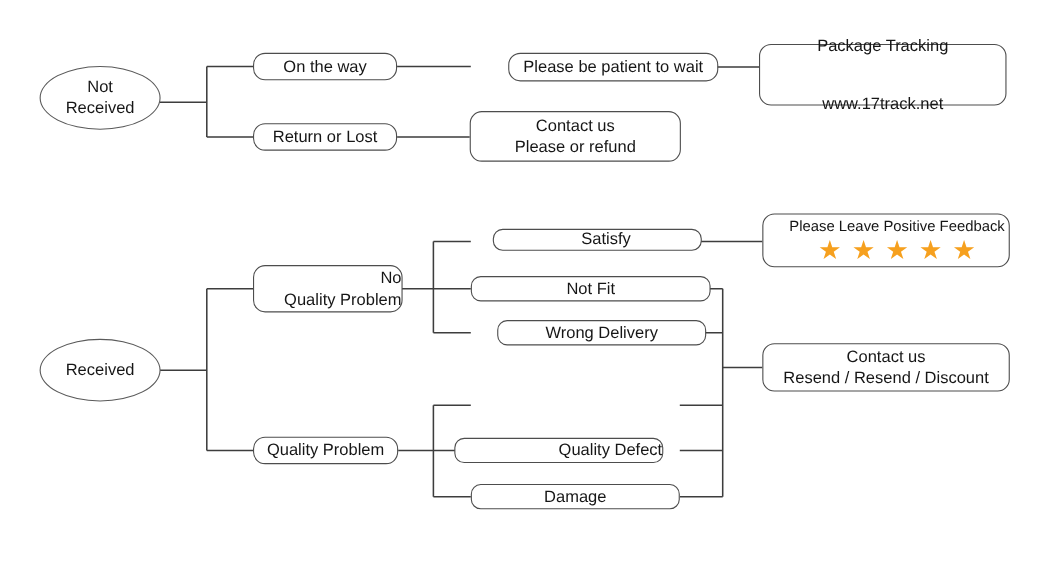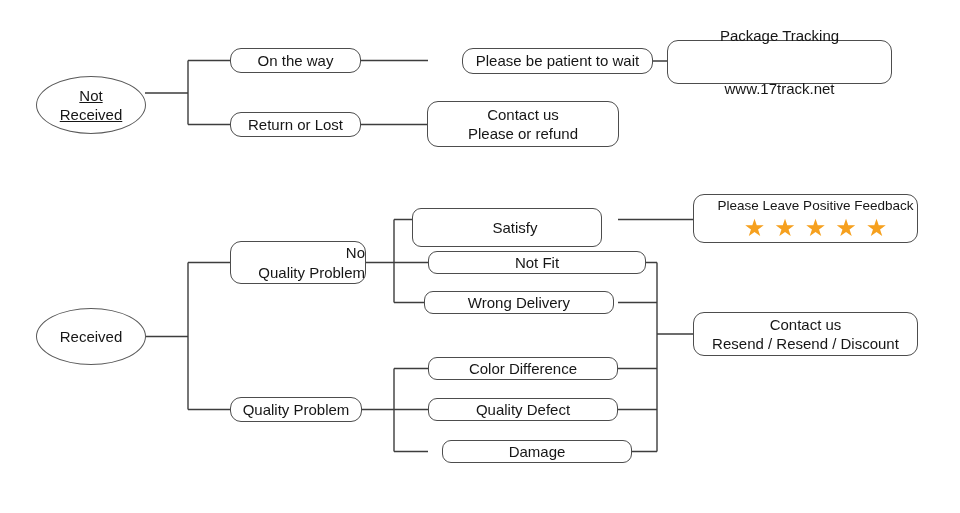--- a/index.html
+++ b/index.html
@@ -34,35 +34,35 @@
     line-height: 1.3;
     text-align: center;
     white-space: nowrap;
   }
   .ellipse {
     border-radius: 50%;
     border-width: 1.2px;
     border-color: #5a5a5a;
   }
   
-  #node-not-received   { left: 36px;  top: 76px;  width: 110px; height: 58px; text-decoration: underline; }
+  #node-not-received   { left: 36px;  top: 60px;  width: 110px; height: 58px; }
   #node-on-the-way     { left: 230px; top: 48px;  width: 131px; height: 25px; }
   #node-return-or-lost { left: 230px; top: 112px; width: 131px; height: 25px; }
   #node-please-patient { left: 428px; top: 48px;  width: 191px; height: 26px; margin-left: 34px; }
-  #node-package-tracking { left: 667px; top: 40px; width: 225px; height: 44px; gap: 34px; }
+  #node-package-tracking { left: 690px; top: 40px; width: 225px; height: 56px; gap: 34px; }
   #node-contact-top    { left: 427px; top: 101px; width: 192px; height: 46px; }
   #node-received       { left: 36px;  top: 308px; width: 110px; height: 57px; }
   #node-no-quality-problem { left: 230px; top: 241px; width: 136px; height: 43px; align-items: flex-end; }
   #node-quality-problem    { left: 230px; top: 397px; width: 132px; height: 25px; }
-  #node-satisfy        { left: 412px; top: 208px; width: 190px; height: 39px; border-radius: 9px; padding-left: 16px; }
+  #node-satisfy        { left: 448px; top: 208px; width: 190px; height: 20px; border-radius: 9px; padding-left: 16px; }
   #node-not-fit        { left: 428px; top: 251px; width: 218px; height: 23px; border-radius: 9px; }
-  #node-wrong-delivery { left: 424px; top: 291px; width: 190px; height: 23px; border-radius: 9px; }
+  #node-wrong-delivery { left: 452px; top: 291px; width: 190px; height: 23px; border-radius: 9px; }
   #node-color-difference { left: 428px; top: 357px; width: 190px; height: 23px; border-radius: 9px; }
-  #node-quality-defect { left: 428px; top: 398px; width: 190px; height: 23px; border-radius: 9px; }
-  #node-damage         { left: 428px; top: 440px; width: 190px; height: 23px; border-radius: 9px; margin-left: 14px; }
+  #node-quality-defect { left: 413px; top: 398px; width: 190px; height: 23px; border-radius: 9px; align-items: flex-end; }
+  #node-damage         { left: 428px; top: 440px; width: 190px; height: 23px; border-radius: 9px; }
   #node-positive-feedback { left: 693px; top: 194px; width: 225px; height: 49px; padding-left: 20px; }
   #node-contact-bottom { left: 693px; top: 312px; width: 225px; height: 44px; }
 
   #node-positive-feedback .node-line { font-size: 13.5px; }
   .stars {
     display: flex;
     align-items: center;
     justify-content: center;
     gap: 9px;
     margin-top: 1px;
@@ -139,23 +139,20 @@
   </div>
 
   <div class="node" id="node-not-fit">
     <span class="node-line">Not Fit</span>
   </div>
 
   <div class="node" id="node-wrong-delivery">
     <span class="node-line">Wrong Delivery</span>
   </div>
 
-  <div class="node" id="node-color-difference">
-    <span class="node-line">Color Difference</span>
-  </div>
 
   <div class="node" id="node-quality-defect">
     <span class="node-line">Quality Defect</span>
   </div>
 
   <div class="node" id="node-damage">
     <span class="node-line">Damage</span>
   </div>
 
   <div class="node" id="node-positive-feedback">

